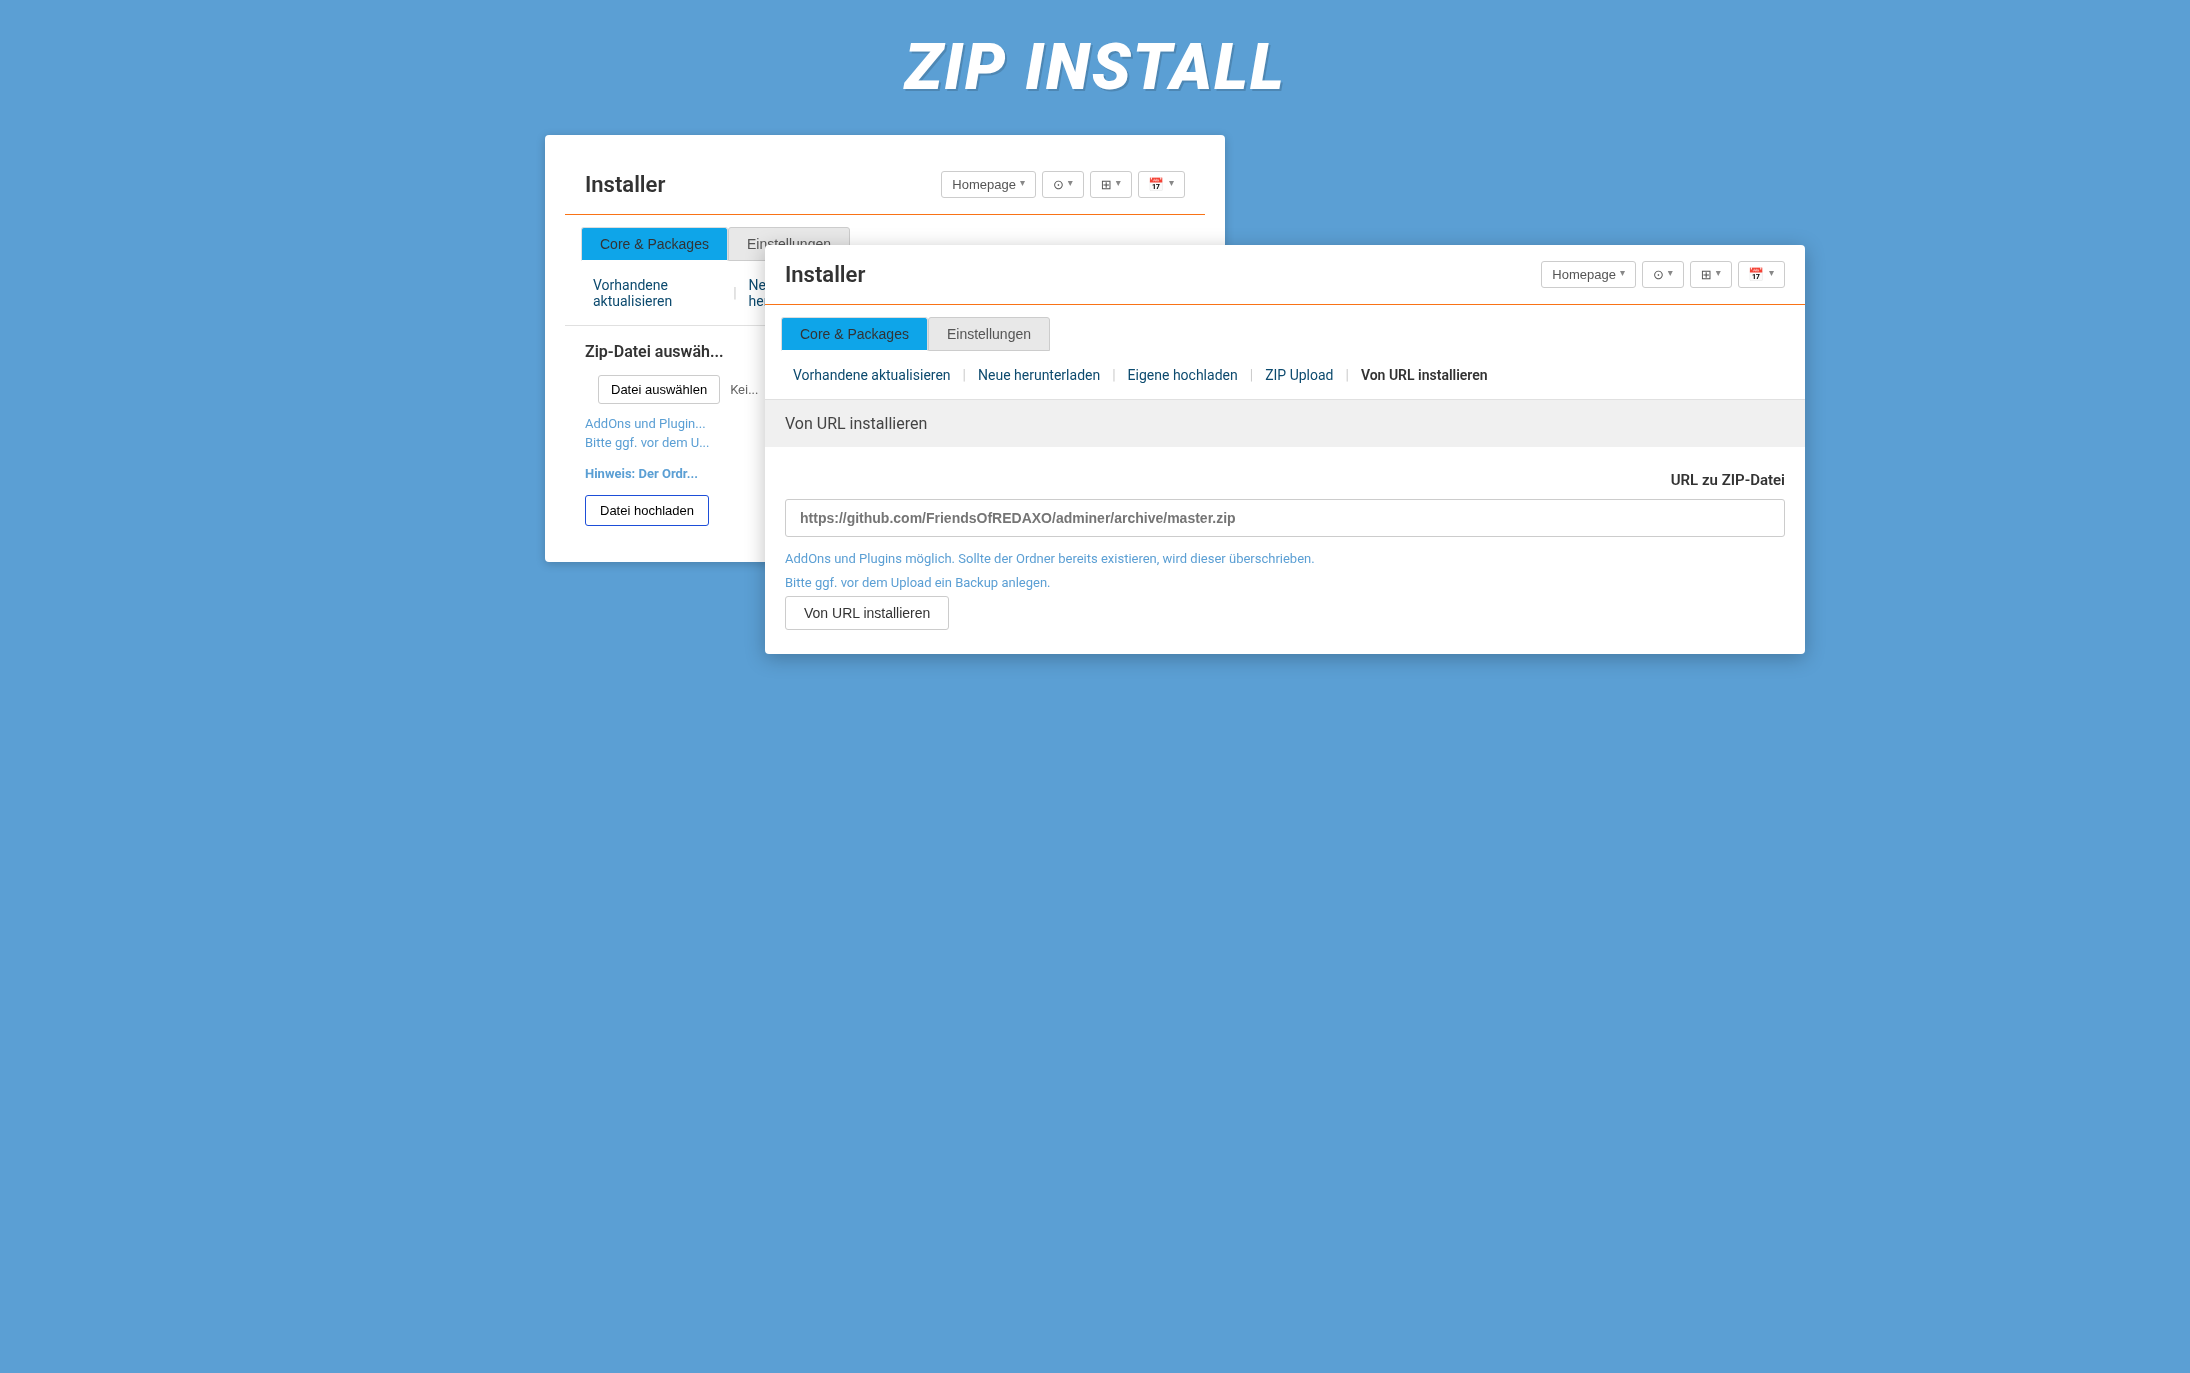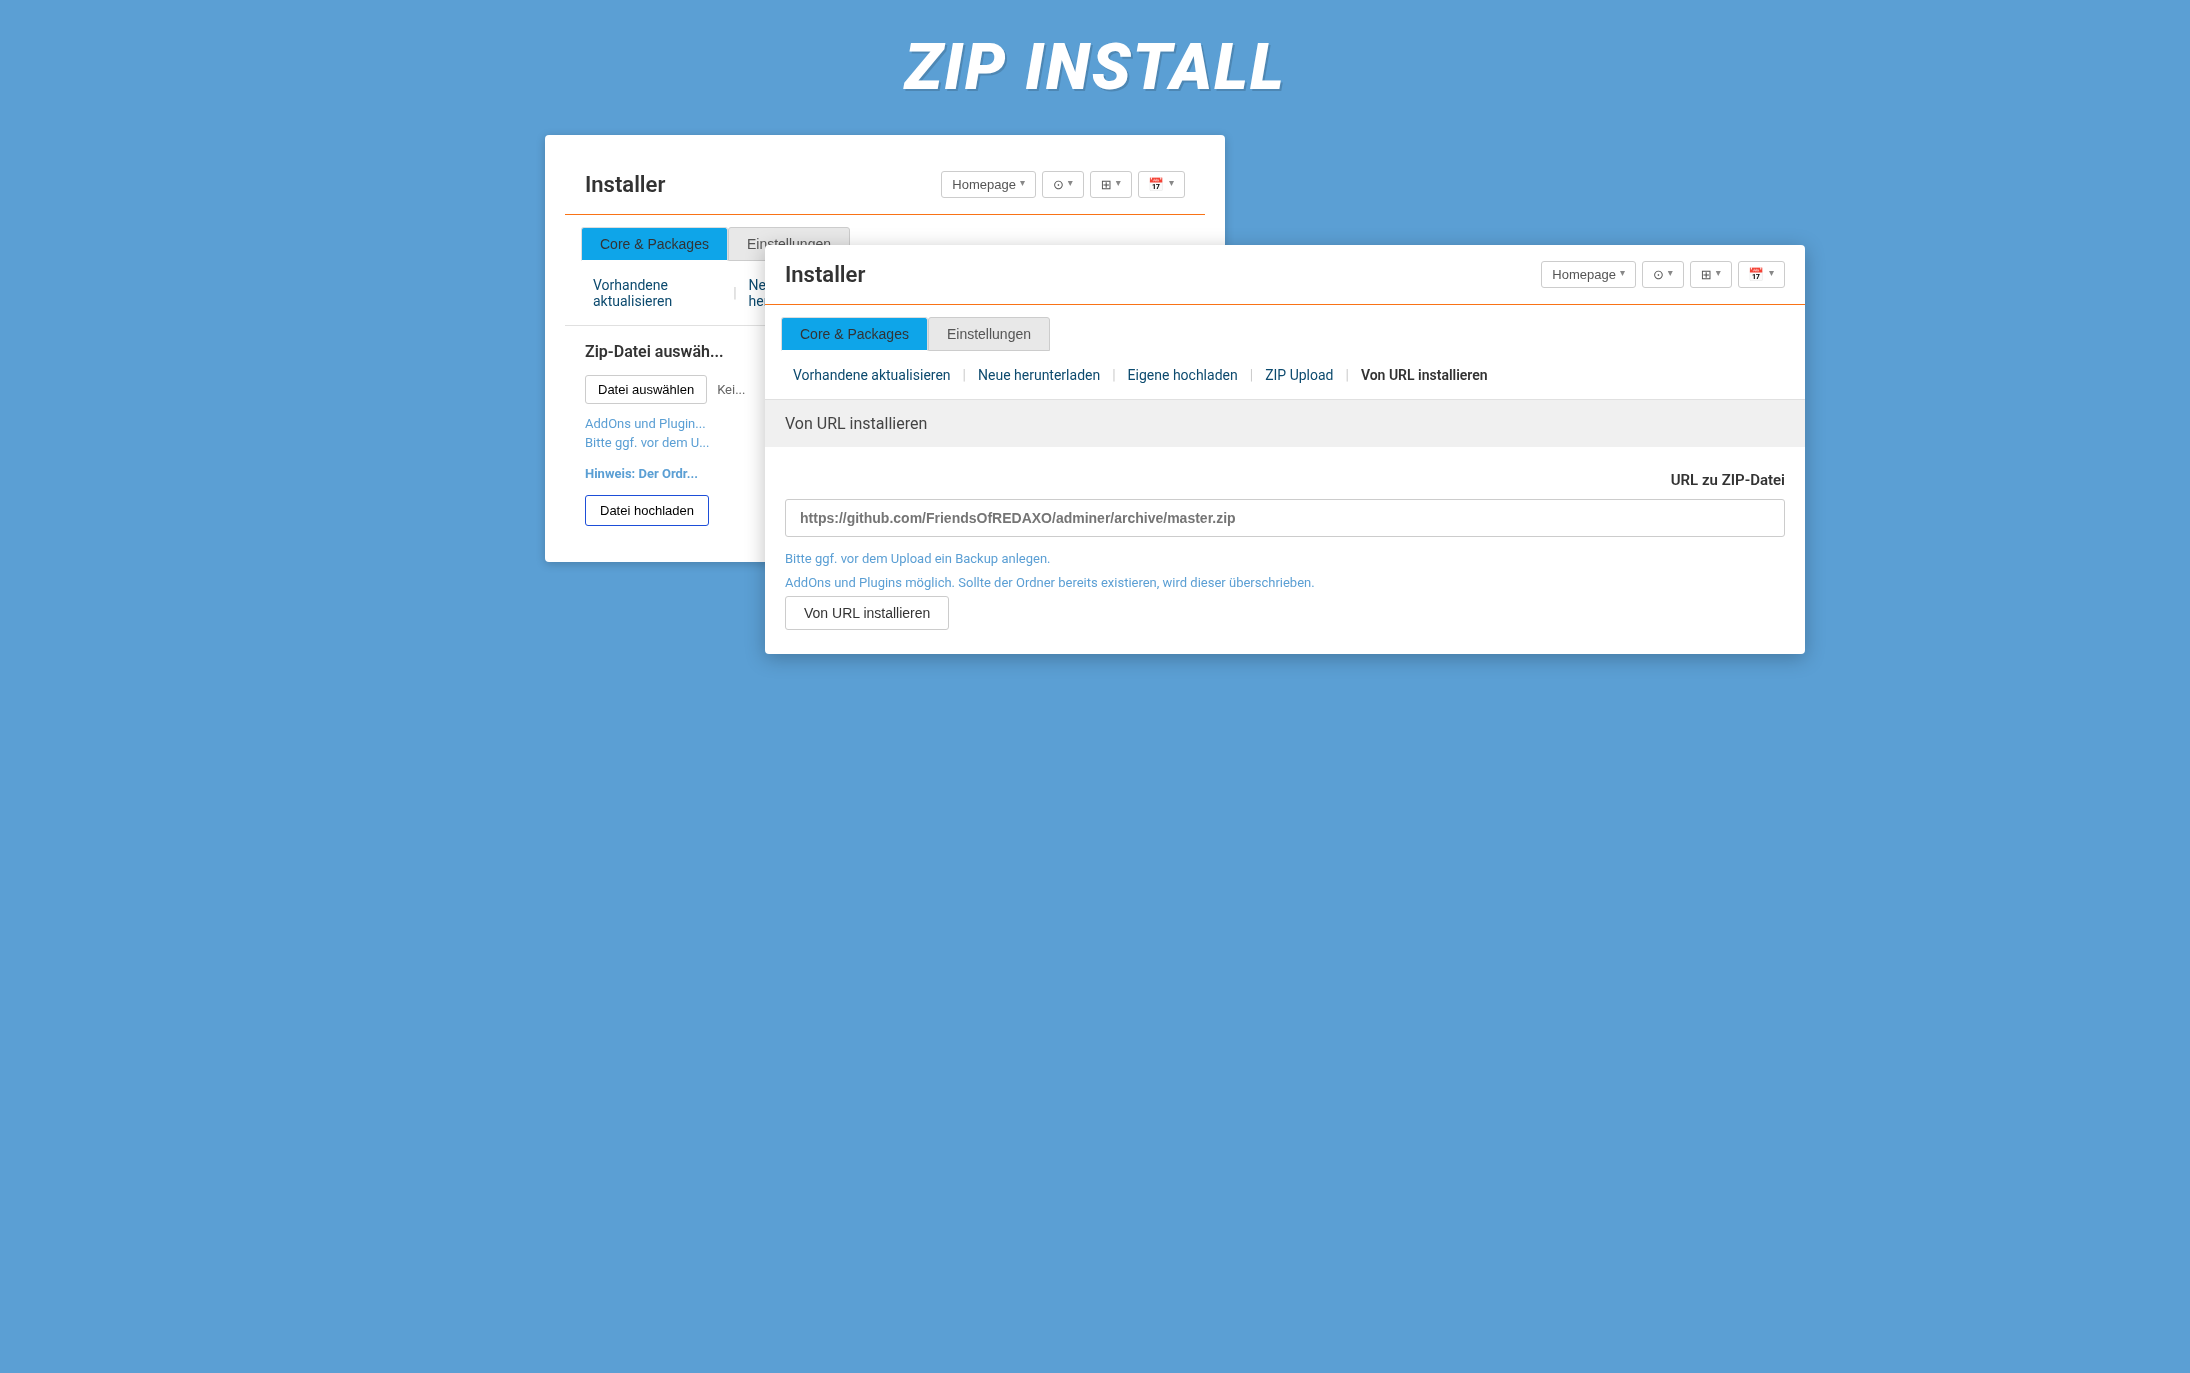--- a/index.html
+++ b/index.html
@@ -218,20 +218,21 @@
       margin-bottom: 12px;
     }
 
     .file-btn {
       padding: 6px 12px;
       border: 1px solid #ccc;
       border-radius: 3px;
       background: white;
       font-size: 13px;
       cursor: pointer;
+      margin-left: 13px;
     }
 
     .file-text {
       font-size: 13px;
       color: #666;
     }
 
     .back-help {
       font-size: 13px;
       color: #5b9fd4;
@@ -352,19 +353,19 @@
       <a class="nav-link">ZIP Upload</a>
       <span class="nav-separator">|</span>
       <a class="nav-link active">Von URL installieren</a>
     </div>
 
     <div class="section-header">Von URL installieren</div>
 
     <div class="section-body">
       <div class="field-label">URL zu ZIP-Datei</div>
       <input class="url-input" type="text" placeholder="https://github.com/FriendsOfREDAXO/adminer/archive/master.zip" style="">
+      <p class="help-text">AddOns und Plugins möglich. Sollte der Ordner bereits existieren, wird dieser überschrieben.</p>
       <p class="help-text">Bitte ggf. vor dem Upload ein Backup anlegen.</p>
-      <p class="help-text">AddOns und Plugins möglich. Sollte der Ordner bereits existieren, wird dieser überschrieben.</p>
       <button class="btn-primary">Von URL installieren</button>
     </div>
   </div>
 
 </div>
 
 </body></html>

